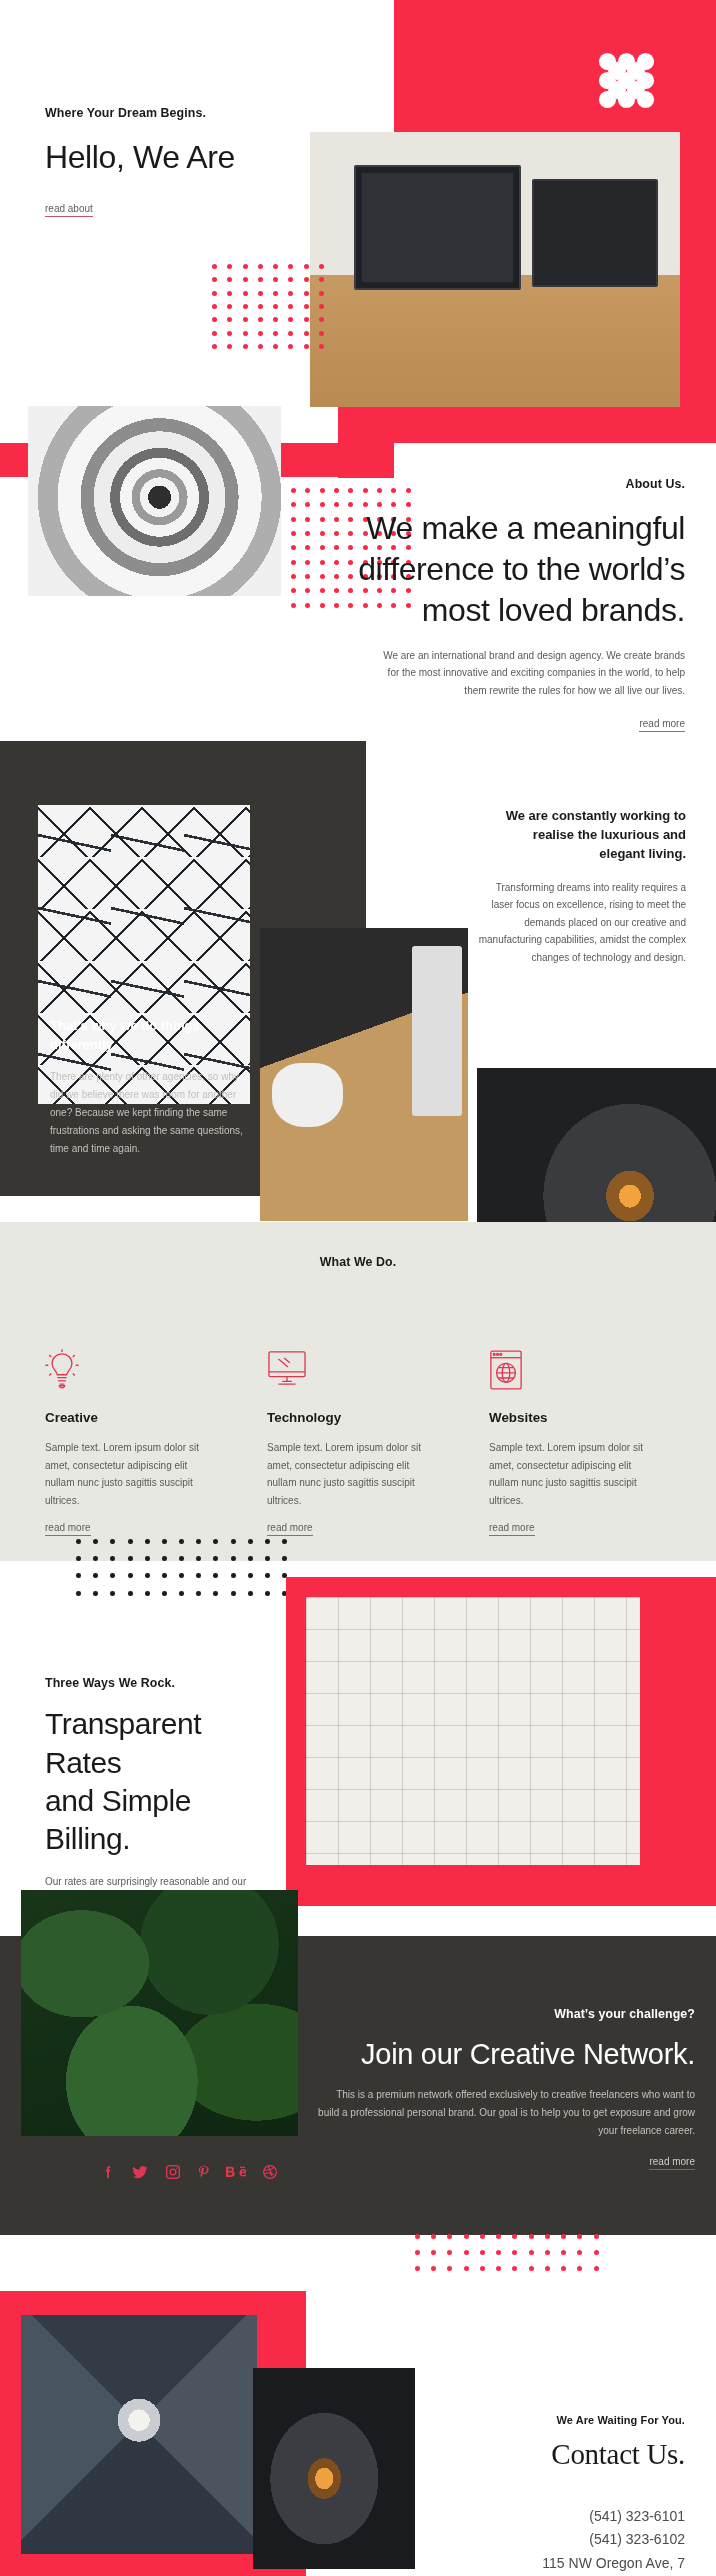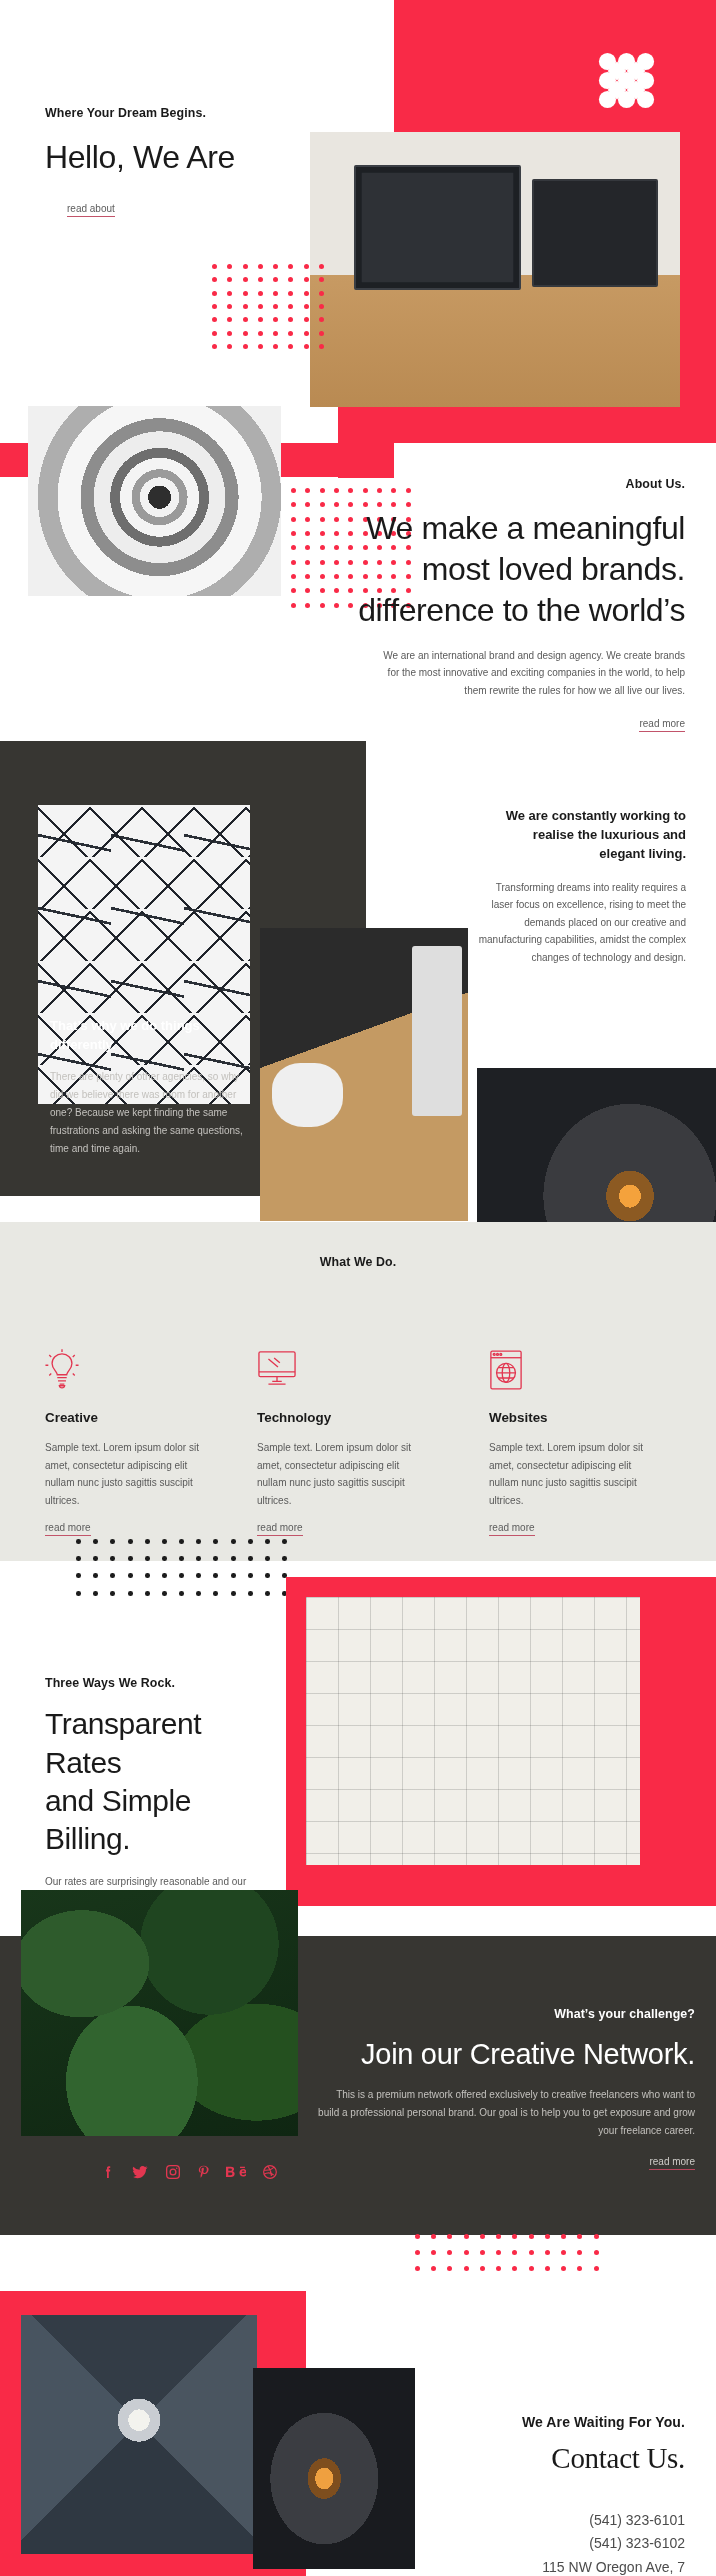--- a/index.html
+++ b/index.html
@@ -140,21 +140,21 @@
   </svg>
 </div>
 
 <div class="abs ph-desk photo" style="left:310px;top:132px;width:370px;height:275px;"></div>
 
 <div class="abs" style="left:45px;top:106px;width:267px;">
   <div class="eyebrow">Where Your Dream Begins.</div>
   <div class="h1" style="margin-top:17px;">
     <div>Hello, We Are</div>
   </div>
-  <a class="readlink" style="margin-top:25px;margin-left:22px;">read about</a>
+  <a class="readlink" style="margin-top:25px;">read about</a>
 </div>
 
 <div class="dots" style="left:212px;top:264px;width:122px;height:91px;">
     <i style="left: 0px; top: 0px; width: 5px; height: 5px; background: rgb(249, 42, 71);"></i>
     <i style="left: 15.3px; top: 0px; width: 5px; height: 5px; background: rgb(249, 42, 71);"></i>
     <i style="left: 31px; top: 0px; width: 5px; height: 5px; background: rgb(249, 42, 71);"></i>
     <i style="left: 46px; top: 0px; width: 5px; height: 5px; background: rgb(249, 42, 71);"></i>
     <i style="left: 61px; top: 0px; width: 5px; height: 5px; background: rgb(249, 42, 71);"></i>
     <i style="left: 76px; top: 0px; width: 5px; height: 5px; background: rgb(249, 42, 71);"></i>
     <i style="left: 92px; top: 0px; width: 5px; height: 5px; background: rgb(249, 42, 71);"></i>
@@ -295,22 +295,22 @@
     <i style="left: 72px; top: 115px; width: 5px; height: 5px; background: rgb(249, 42, 71);"></i>
     <i style="left: 86px; top: 115px; width: 5px; height: 5px; background: rgb(249, 42, 71);"></i>
     <i style="left: 100px; top: 115px; width: 5px; height: 5px; background: rgb(249, 42, 71);"></i>
     <i style="left: 115px; top: 115px; width: 5px; height: 5px; background: rgb(249, 42, 71);"></i>
   </div>
 
 <div class="abs" style="left:315px;top:477px;width:370px;text-align:right;">
   <div class="eyebrow">About Us.</div>
   <div class="h1" style="margin-top:17px;">
     <div>We make a meaningful</div>
+    <div>difference to the world’s</div>
     <div>most loved brands.</div>
-    <div>difference to the world’s</div>
   </div>
   <p class="body" style="margin-top:16px;margin-left:57px;">We are an international brand and design agency. We create brands for the most innovative and exciting companies in the world, to help them rewrite the rules for how we all live our lives.</p>
   <a class="readlink" style="margin-top:19px;">read more</a>
 </div>
 
 <div class="abs dark" style="left:0;top:741px;width:366px;height:455px;"></div>
 
 <div class="abs ph-cubes photo" style="left:38px;top:805px;width:212px;height:299px;"></div>
 
 <div class="abs" style="left:50px;top:1160px;width:205px;"></div>
@@ -429,21 +429,21 @@
       <path d="M13 30h10M13.8 33.5h8.4M15.5 37h5"></path>
       <path d="M18 0v3M4.5 6.2 6.6 8.3M31.5 6.2 29.4 8.3M0.5 17h3M32.5 17h3M4.5 27.8 6.6 25.7M31.5 27.8 29.4 25.7"></path>
       <path d="M18 41c1.6 0 2.6-1 2.8-2.3h-5.6c.2 1.3 1.2 2.3 2.8 2.3z"></path>
     </svg>
   </div>
   <div class="h3b" style="margin-top:13.4px;font-size:13.4px;">Creative</div>
   <p class="body" style="margin-top:11.5px;">Sample text. Lorem ipsum dolor sit amet, consectetur adipiscing elit nullam nunc justo sagittis suscipit ultrices.</p>
   <a class="readlink" style="margin-top:12.4px;">read more</a>
 </div>
 
-<div class="abs" style="left:257px;top:1349px;width:172px;">
+<div class="abs" style="left:267px;top:1349px;width:172px;">
   <div class="svc-icon" style="height:46px;">
     <svg width="40" height="38" viewBox="0 0 42 40" fill="none" stroke="#e23650" stroke-width="1.4">
       <rect x="2" y="3" width="38" height="26" rx="1.5"></rect>
       <path d="M2 24h38"></path>
       <path d="M12 10.5 22 19M18 9.5l6 5"></path>
       <path d="M21 29v5M12 37h18M16 34h10"></path>
     </svg>
   </div>
   <div class="h3b" style="margin-top:13.4px;font-size:13.4px;">Technology</div>
   <p class="body" style="margin-top:11.5px;">Sample text. Lorem ipsum dolor sit amet, consectetur adipiscing elit nullam nunc justo sagittis suscipit ultrices.</p>
@@ -625,21 +625,21 @@
     <i style="left: 179px; top: 32px; width: 5px; height: 5px; background: rgb(249, 42, 71);"></i>
   </div>
 
 <div class="abs red" style="left:0;top:2291px;width:306px;height:285px;"></div>
 
 <div class="abs ph-corridor photo" style="left:21px;top:2315px;width:236px;height:239px;"></div>
 
 <div class="abs ph-bulb2 photo" style="left:253px;top:2368px;width:162px;height:201px;"></div>
 
 <div class="abs" style="left:420px;top:2414px;width:265px;text-align:right;">
-  <div class="eyebrow" style="font-size:14px;">We Are Waiting For You.</div>
+  <div class="eyebrow" style="font-size:11px;">We Are Waiting For You.</div>
   <div class="h1-sm" style="margin-top:10px;font-family:Liberation Serif, serif;">Contact Us.</div>
   <div class="body" style="margin-top:31px;font-size:14px;line-height:1.7;color:#4c4c4c;">
     <div>(541) 323-6101</div>
     <div>(541) 323-6102</div>
     <div>115 NW Oregon Ave, 7</div>
     <div>Bend, OR 97703</div>
   </div>
 </div>
 
 

